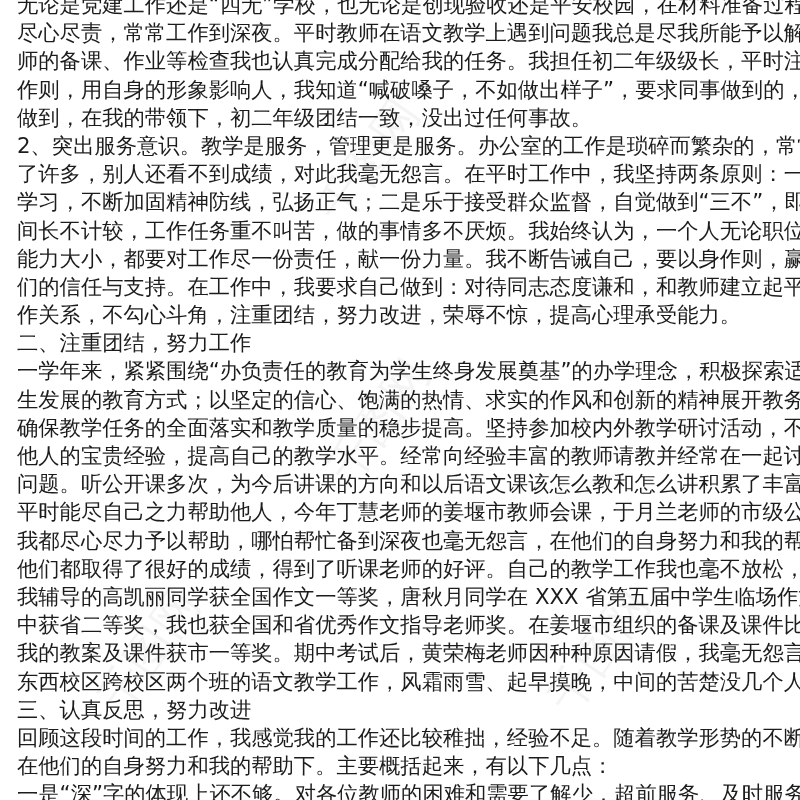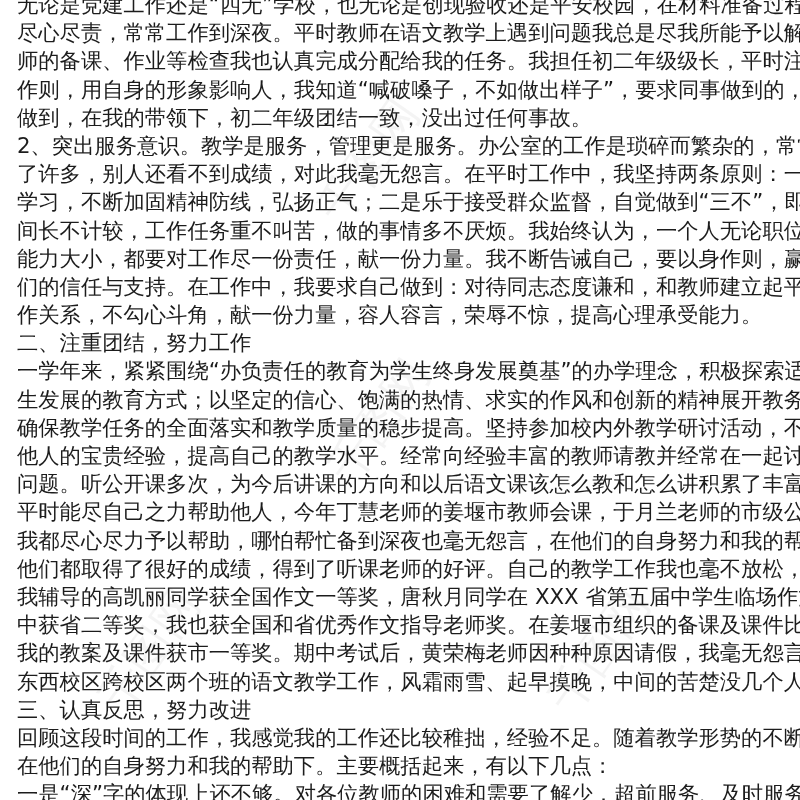--- a/index.html
+++ b/index.html
@@ -40,21 +40,21 @@
     <div class="line">尽心尽责，常常工作到深夜。平时教师在语文教学上遇到问题我总是尽我所能予以解决。教</div>
     <div class="line">师的备课、作业等检查我也认真完成分配给我的任务。我担任初二年级级长，平时注意以身</div>
     <div class="line">作则，用自身的形象影响人，我知道“喊破嗓子，不如做出样子”，要求同事做到的，我一定</div>
     <div class="line last">做到，在我的带领下，初二年级团结一致，没出过任何事故。</div>
     <div class="line">2、突出服务意识。教学是服务，管理更是服务。办公室的工作是琐碎而繁杂的，常常是做</div>
     <div class="line">了许多，别人还看不到成绩，对此我毫无怨言。在平时工作中，我坚持两条原则：一是加强</div>
     <div class="line">学习，不断加固精神防线，弘扬正气；二是乐于接受群众监督，自觉做到“三不”，即工作时</div>
     <div class="line">间长不计较，工作任务重不叫苦，做的事情多不厌烦。我始终认为，一个人无论职位高低，</div>
     <div class="line">能力大小，都要对工作尽一份责任，献一份力量。我不断告诫自己，要以身作则，赢得教师</div>
     <div class="line">们的信任与支持。在工作中，我要求自己做到：对待同志态度谦和，和教师建立起平等的合</div>
-    <div class="line last">作关系，不勾心斗角，献一份力量，容人容言，荣辱不惊，提高心理承受能力。</div>
+    <div class="line last">作关系，不勾心斗角，注重团结，努力改进，荣辱不惊，提高心理承受能力。</div>
     <div class="line last">二、注重团结，努力工作</div>
     <div class="line">一学年来，紧紧围绕“办负责任的教育为学生终身发展奠基”的办学理念，积极探索适适合学</div>
     <div class="line">生发展的教育方式；以坚定的信心、饱满的热情、求实的作风和创新的精神展开教务工作；</div>
     <div class="line">确保教学任务的全面落实和教学质量的稳步提高。坚持参加校内外教学研讨活动，不断汲取</div>
     <div class="line">他人的宝贵经验，提高自己的教学水平。经常向经验丰富的教师请教并经常在一起讨论教学</div>
     <div class="line">问题。听公开课多次，为今后讲课的方向和以后语文课该怎么教和怎么讲积累了丰富的经验。</div>
     <div class="line">平时能尽自己之力帮助他人，今年丁慧老师的姜堰市教师会课，于月兰老师的市级公开课，</div>
     <div class="line">我都尽心尽力予以帮助，哪怕帮忙备到深夜也毫无怨言，在他们的自身努力和我的帮助下，</div>
     <div class="line">他们都取得了很好的成绩，得到了听课老师的好评。自己的教学工作我也毫不放松，本学年</div>
     <div class="line">我辅导的高凯丽同学获全国作文一等奖，唐秋月同学在 XXX 省第五届中学生临场作文竞赛</div>

